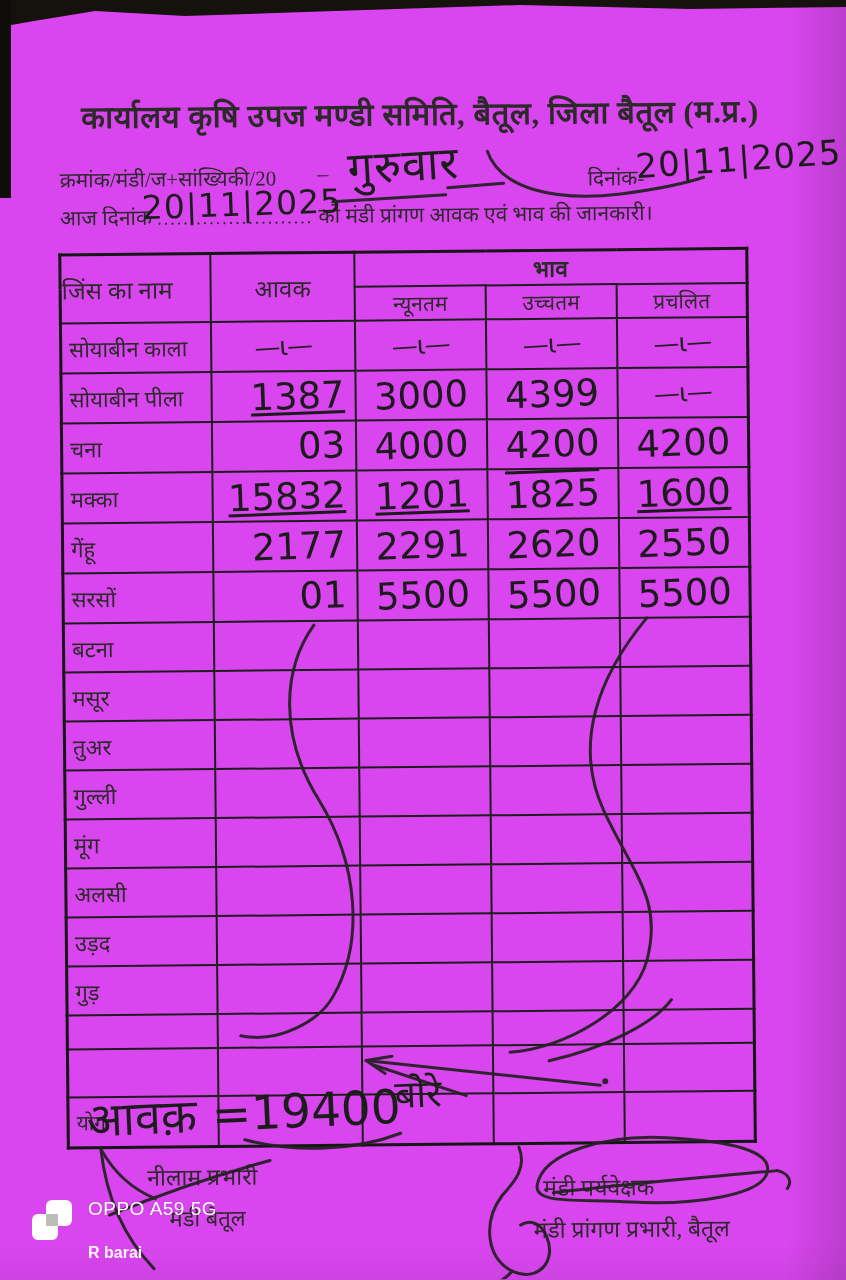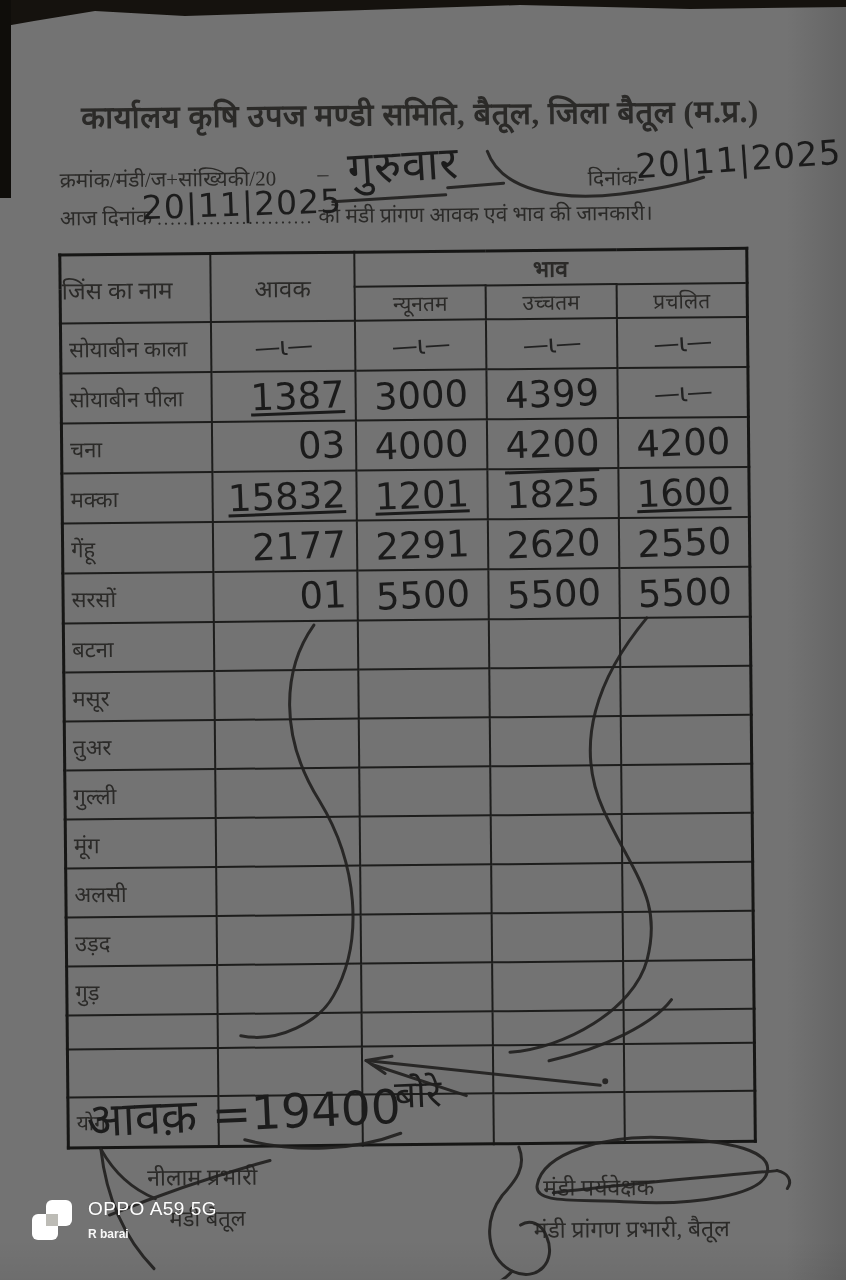--- a/index.html
+++ b/index.html
@@ -1,18 +1,18 @@
 <!DOCTYPE html>
 <html><head>
 <meta charset="utf-8">
 <style>
   html,body{margin:0;padding:0;background:#2a2a2a;}
   .photo{
     position:relative;width:846px;height:1280px;overflow:hidden;
-    background:#737373;
+    background:#d946ef;
     font-family:"Liberation Serif","DejaVu Serif",serif;
     color:#2b2a28;
   }
   .sheet{position:absolute;inset:0;transform:rotate(-0.55deg);}
   
   .edge-top{position:absolute;left:0;top:0;width:846px;height:28px;background:#15120e;
     clip-path:polygon(0 0,846px 0,846px 7px,690px 9px,520px 5px,335px 11px,185px 16px,95px 11px,34px 21px,0 27px);z-index:7;}
   .edge-left{position:absolute;left:0;top:0;width:11px;height:198px;background:#0f0d0a;z-index:7;}
   .shade-right{position:absolute;right:0;top:0;width:60px;height:1280px;
     background:linear-gradient(to right,rgba(0,0,0,0),rgba(0,0,0,0.13));z-index:6;}
@@ -70,21 +70,21 @@
   .footer-left .l2{margin-top:10px;margin-left:22px;font-size:22px;}
   .footer-right{position:absolute;left:538px;top:1172px;font-size:23px;z-index:1;}
   .footer-right .l2{margin-top:10px;margin-left:-10px;}
 
   .scribbles{position:absolute;left:0;top:0;width:846px;height:1280px;z-index:4;pointer-events:none;}
 
   .watermark{position:absolute;left:30px;top:1198px;z-index:8;display:flex;align-items:flex-start;
     font-family:"Liberation Sans","DejaVu Sans",sans-serif;color:#ffffff;}
   .wm-text{margin-left:14px;}
   .wm-device{font-size:19px;font-weight:normal;letter-spacing:0.5px;text-shadow:0 0 2px rgba(0,0,0,0.15);}
-  .wm-owner{font-size:12px;font-weight:bold;margin-top:7px;opacity:0.95;}
+  .wm-owner{font-size:16px;font-weight:bold;margin-top:24px;opacity:0.95;}
 </style>
 </head>
 <body>
 
 <div class="photo">
   <div class="sheet">
 
     <div class="title printed">कार्यालय कृषि उपज मण्डी समिति, बैतूल, जिला बैतूल (म.प्र.)</div>
 
     <div class="serial printed">क्रमांक/मंडी/ज+सांख्यिकी/20</div>

